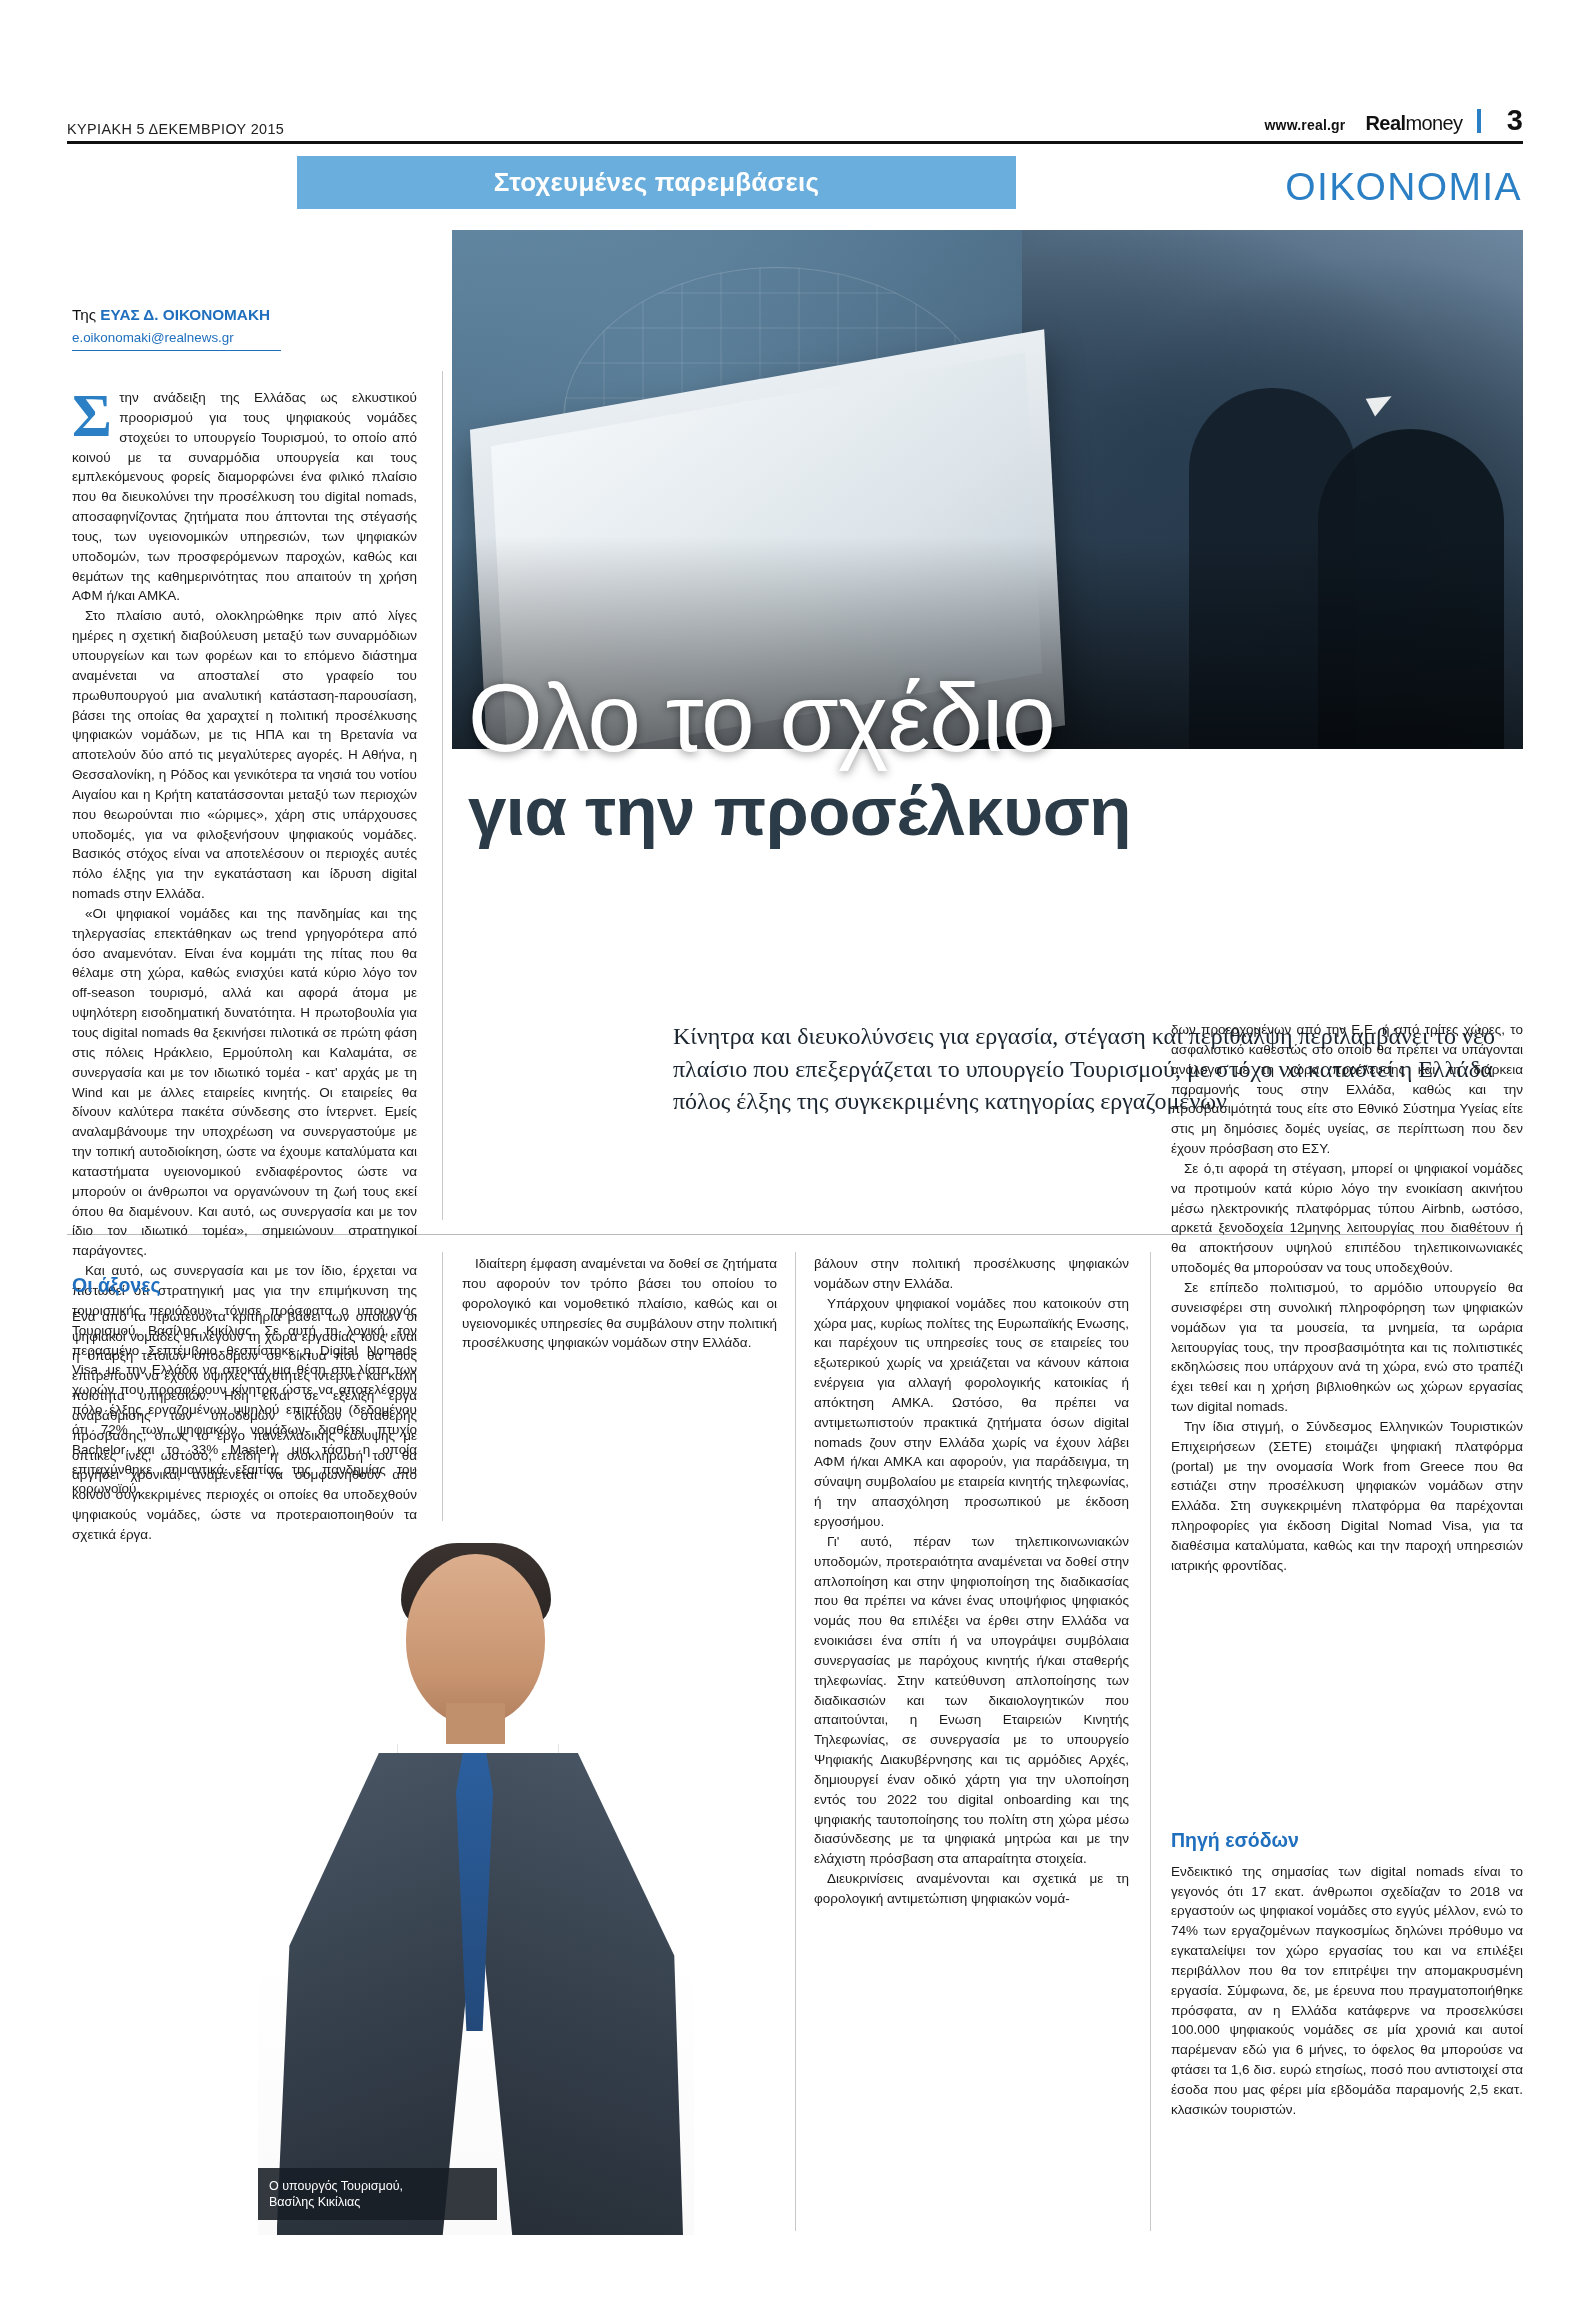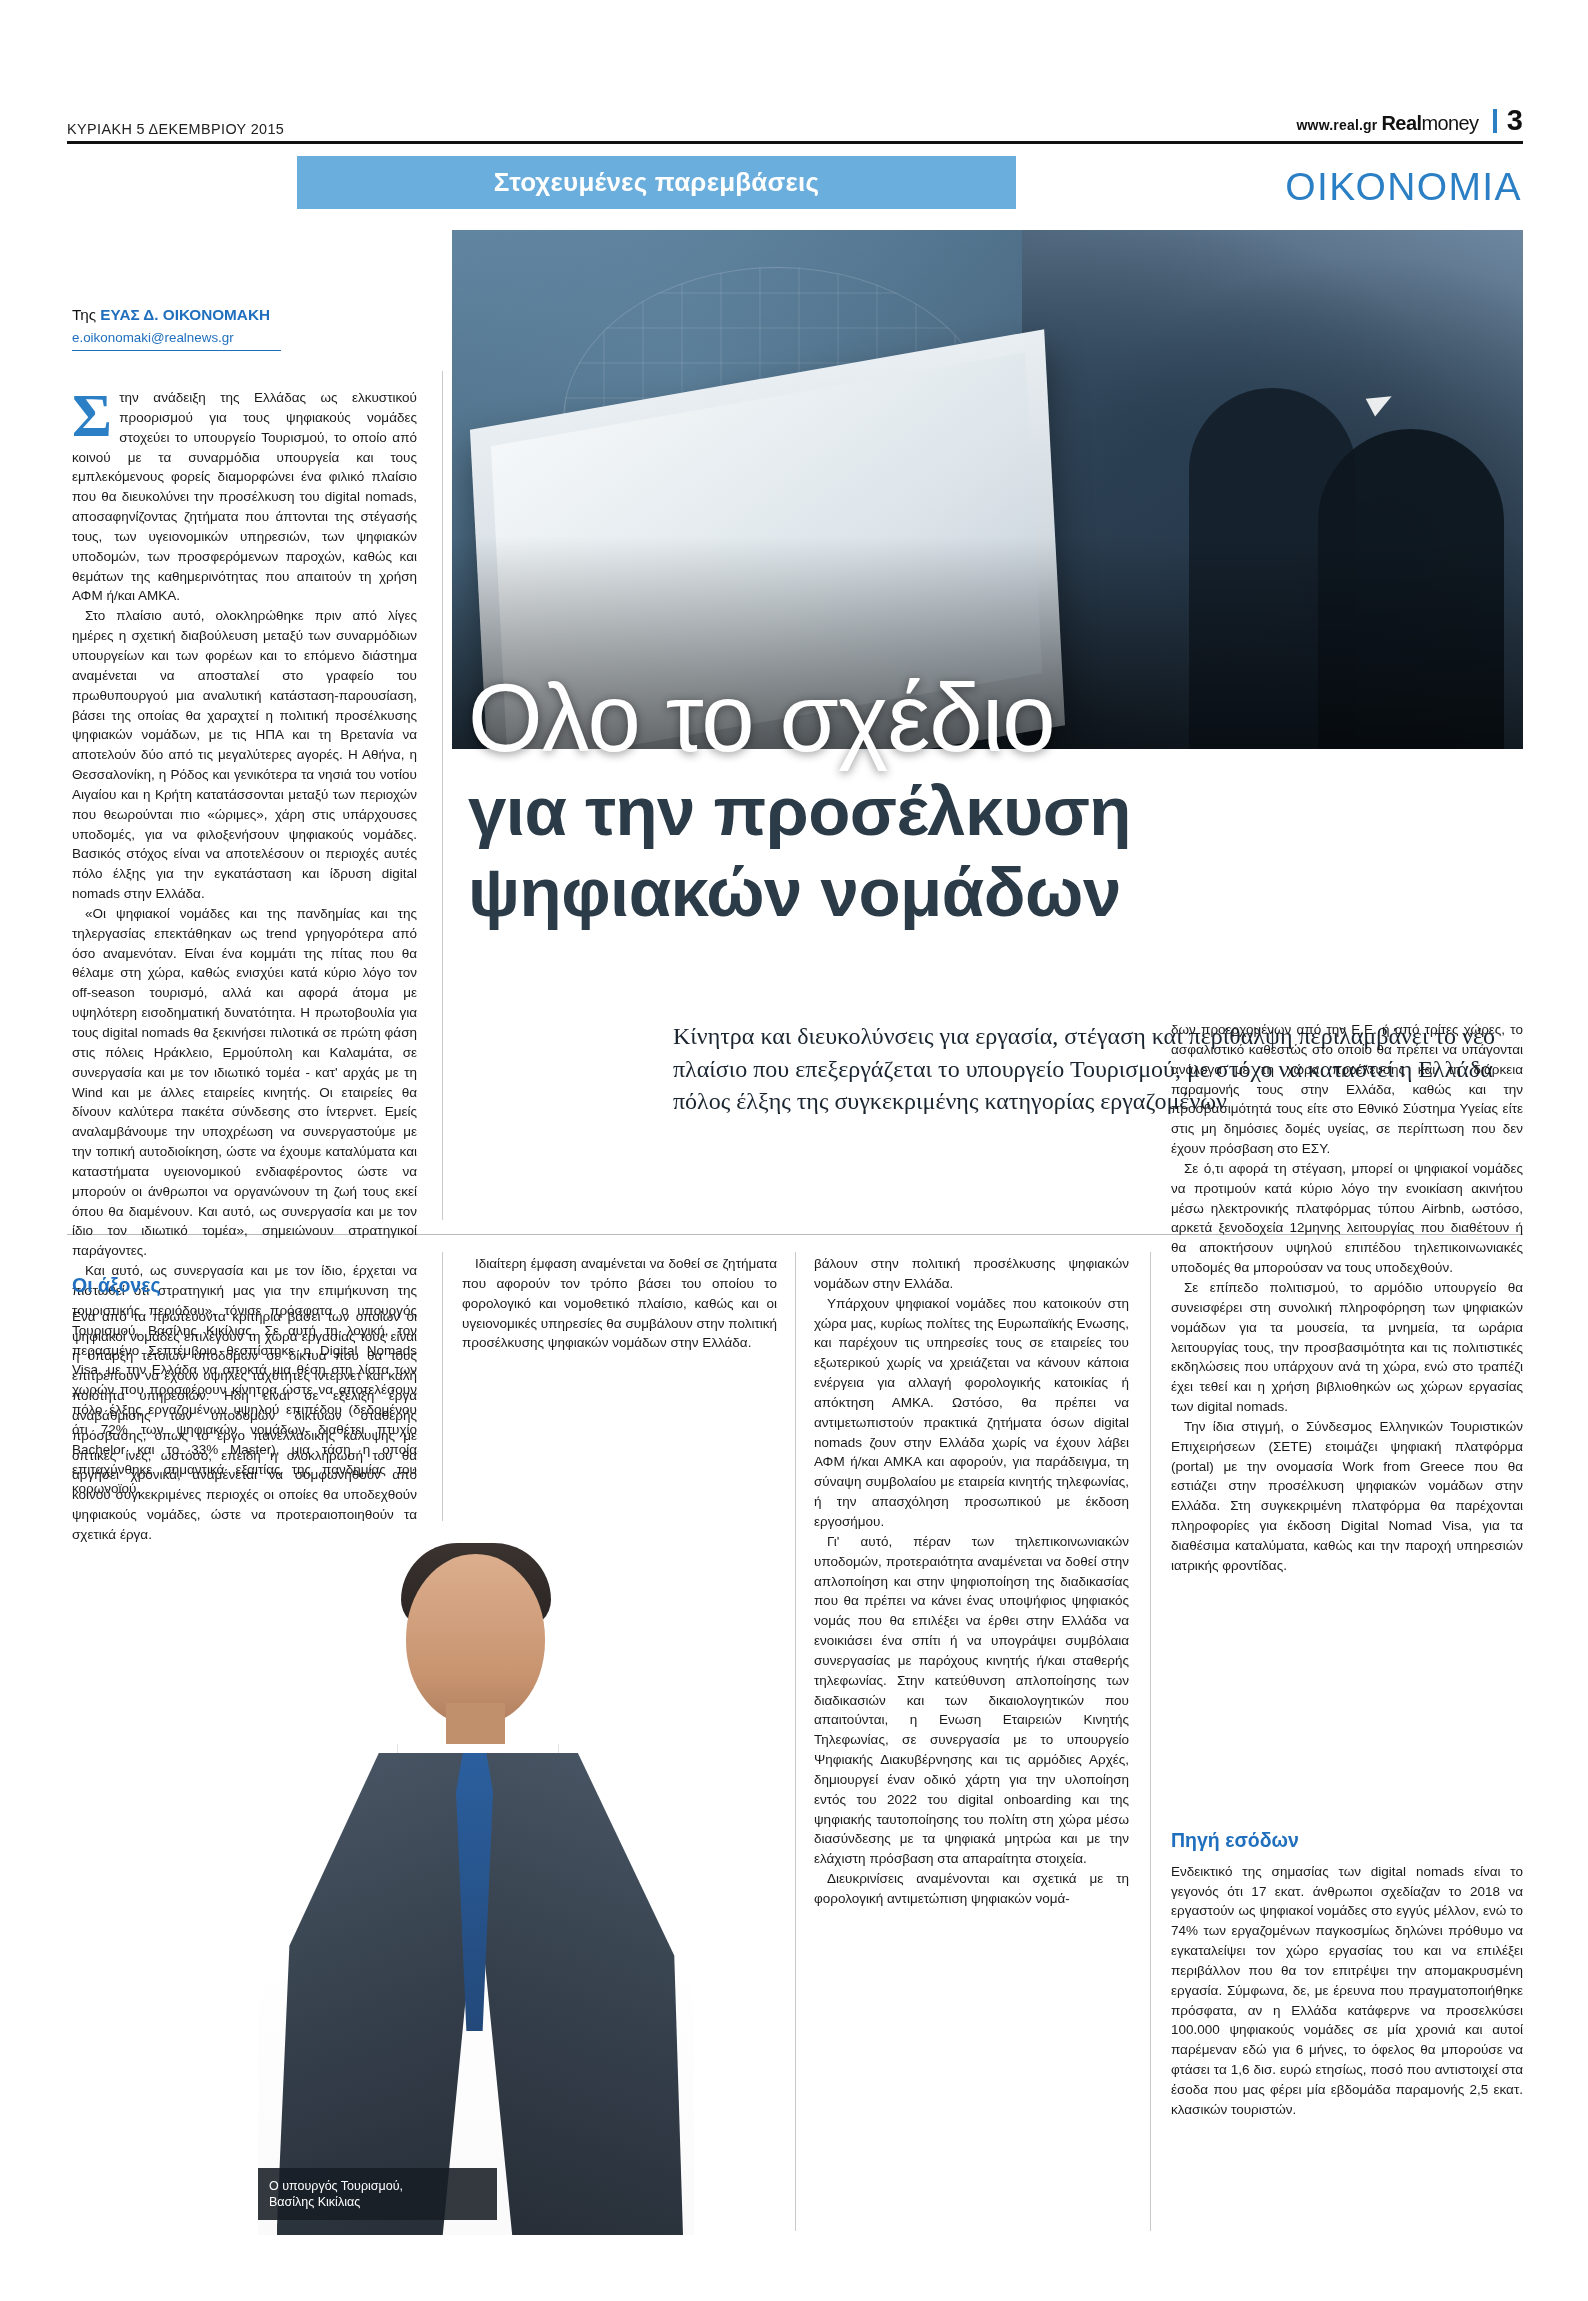--- a/index.html
+++ b/index.html
@@ -28,21 +28,21 @@
     justify-content: space-between;
   }
   .masthead-date {
     font-size: 14.4px;
     letter-spacing: 0.4px;
     color: #222;
   }
   .masthead-right {
     display: flex;
     align-items: baseline;
-    gap: 4px;
+    gap: 20px;
   }
   .masthead-url {
     font-size: 14px;
     font-weight: bold;
     color: #111;
     letter-spacing: 0.2px;
   }
   .brand {
     font-size: 20px;
     letter-spacing: -0.6px;
@@ -475,21 +475,20 @@
   <div class="hp-laptop"></div>
   <div class="hp-silh1"></div>
   <div class="hp-silh2"></div>
   <div class="hp-plane"></div>
   <div class="hp-shade"></div>
 </div>
 
 <div class="headline">
   <div class="l1">Ολο το σχέδιο</div>
   <div class="l2">για την προσέλκυση</div>
-  <div class="l3">ψηφιακών νομάδων</div>
 </div>
 
 <div class="standfirst">Κίνητρα και διευκολύνσεις για εργασία, στέγαση και περίθαλψη περιλαμβάνει το νέο πλαίσιο που επεξεργάζεται το υπουργείο Τουρισμού, με στόχο να καταστεί η Ελλάδα πόλος έλξης της συγκεκριμένης κατηγορίας εργαζομένων</div>
 
 <div class="vrule-top1"></div>
 <div class="rule-mid"></div>
 <div class="vrule v1"></div>
 <div class="vrule v2"></div>
 <div class="vrule v3"></div>
 

